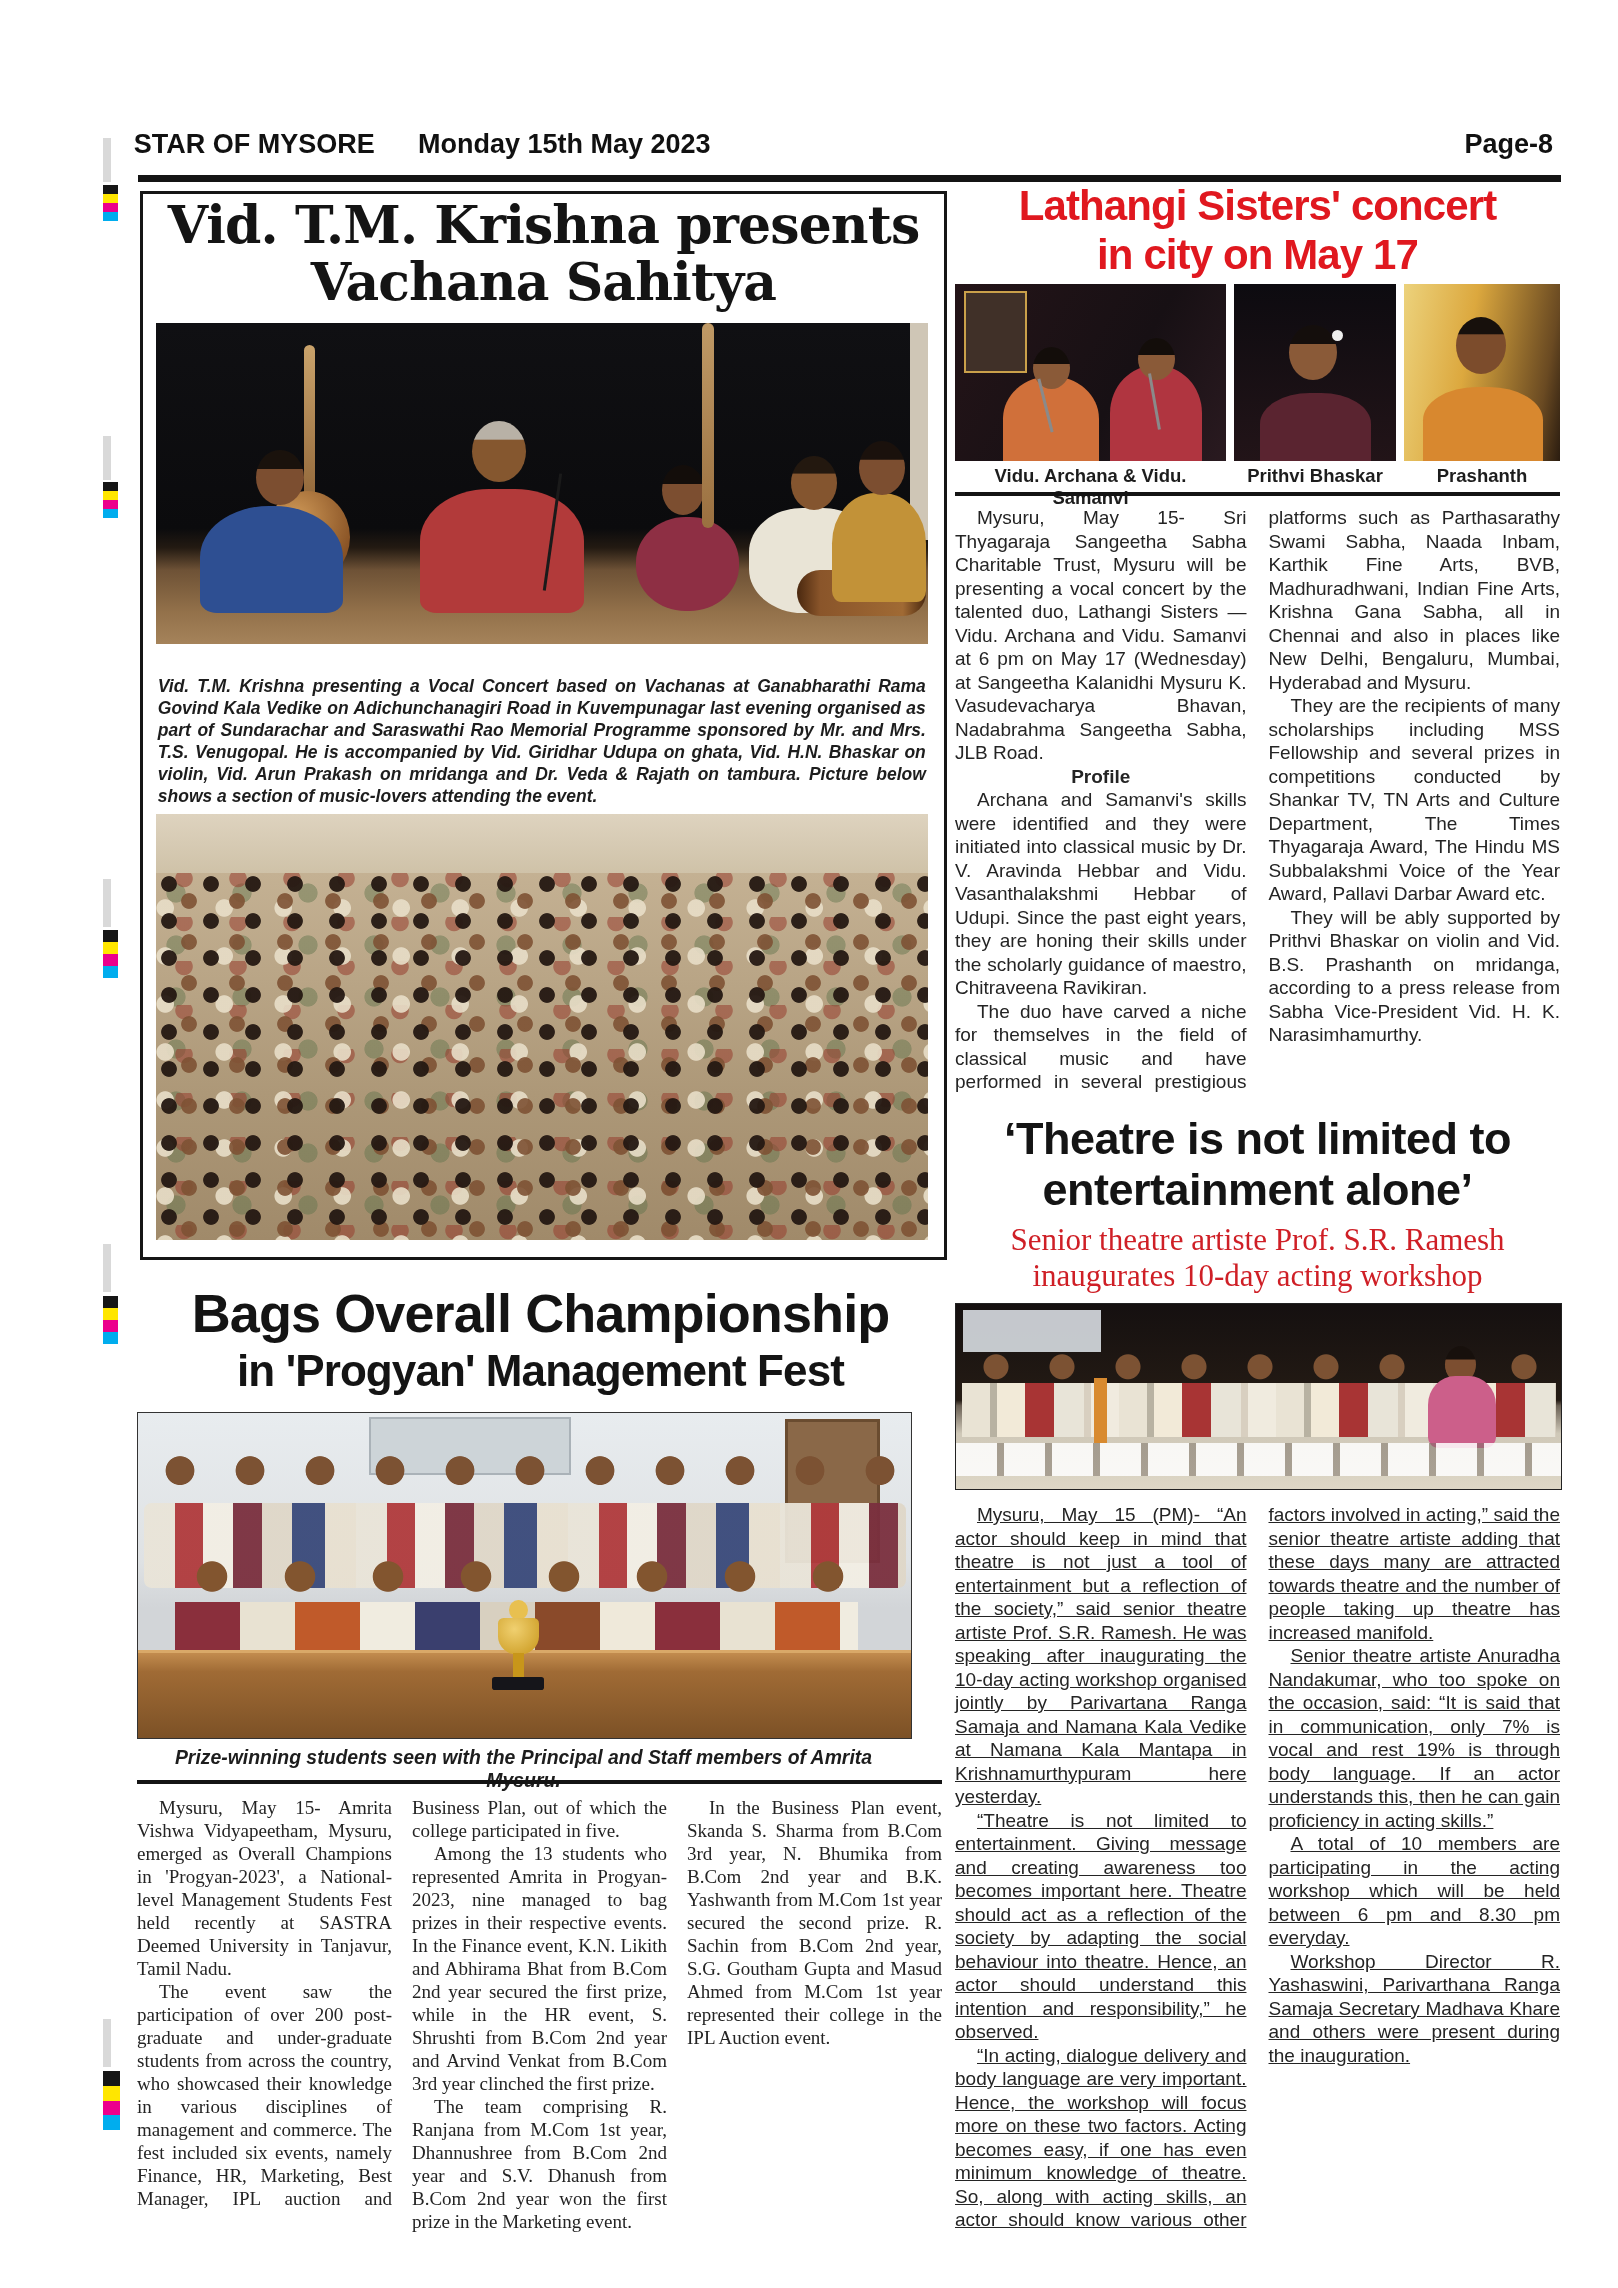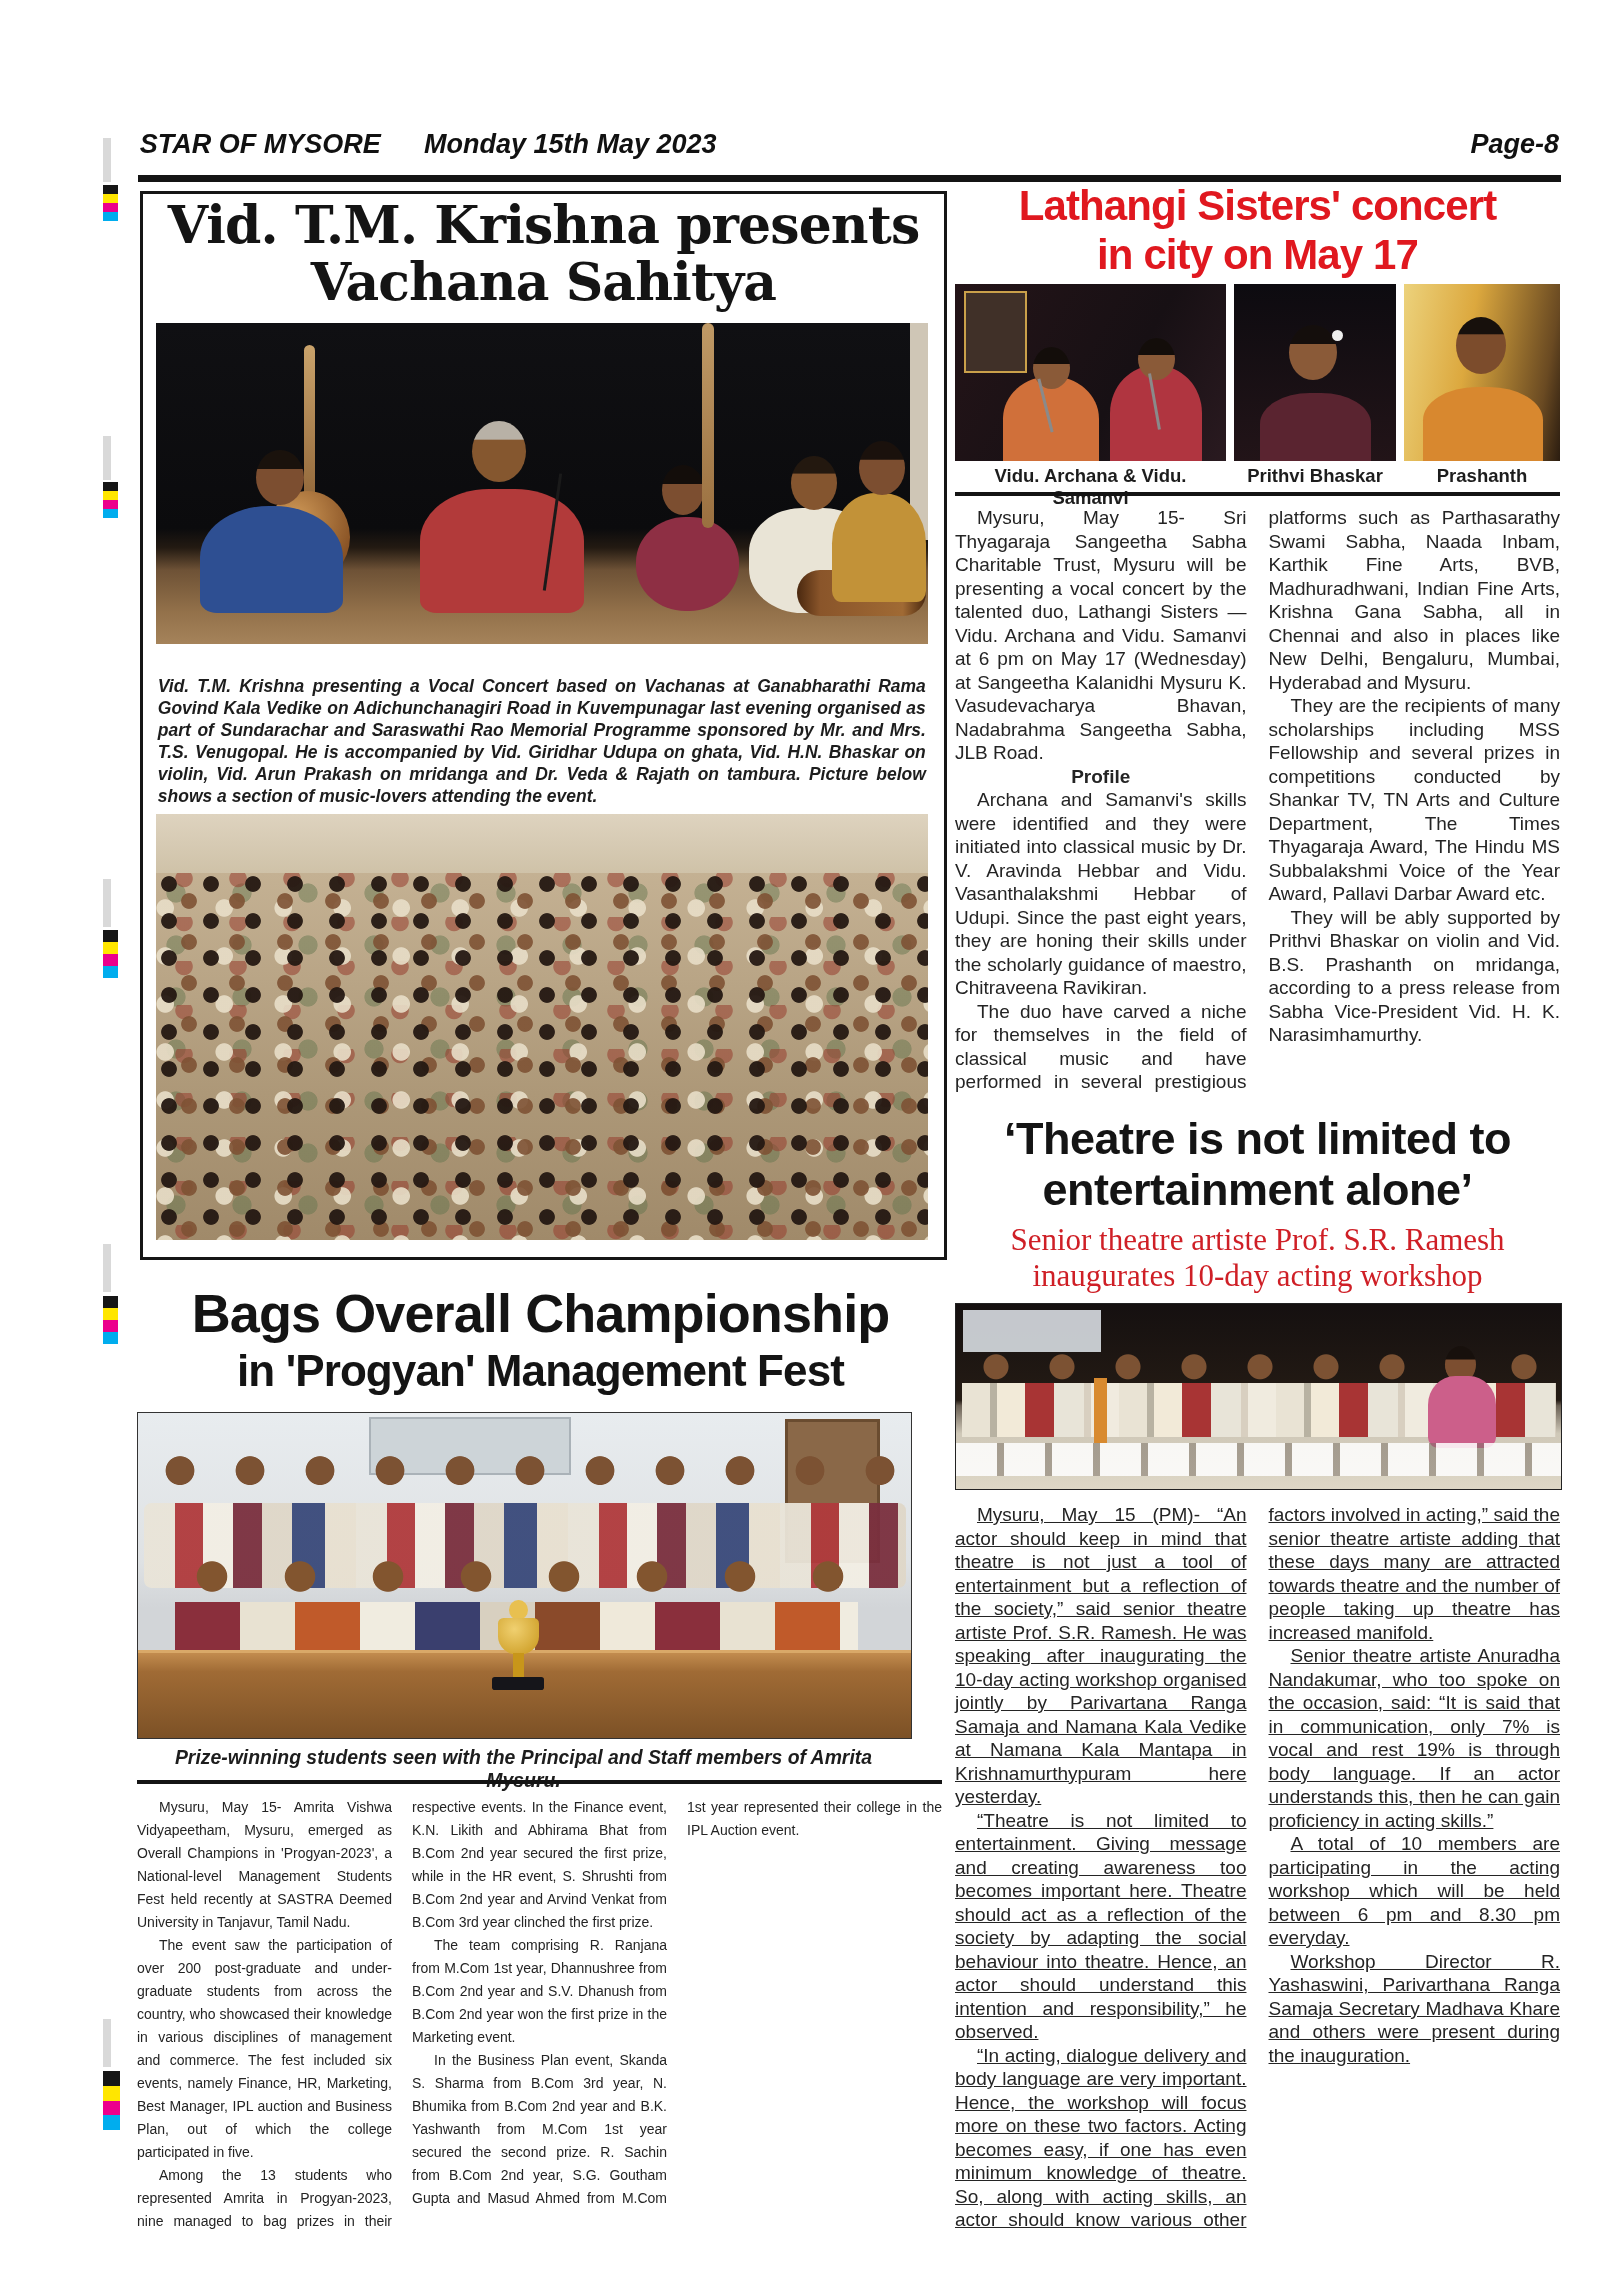--- a/index.html
+++ b/index.html
@@ -1,20 +1,20 @@
 <!DOCTYPE html>
 <html style="font-size:14.8px"><head>
 <meta charset="utf-8">
 <style>
   html,body{margin:0;padding:0;background:#9a9a9a;}
   .page{position:relative;width:1619px;height:2289px;background:#ffffff;
         font-family:"Liberation Sans",sans-serif;color:#222;overflow:hidden;}
 
   
-  .masthead-row{position:absolute;left:136px;top:129px;width:1423px;height:37px;font-style:italic;}
+  .masthead-row{position:absolute;left:130px;top:129px;width:1423px;height:37px;}
   .masthead{position:absolute;left:3.7px;top:0;font-size:27px;font-weight:bold;color:#111;}
   .issue-date{position:absolute;left:288px;top:0;font-size:27px;font-weight:bold;color:#111;}
   .page-number{position:absolute;right:0;top:0;font-size:27px;font-weight:bold;color:#111;}
   .header-rule{position:absolute;left:138px;top:175px;width:1423px;height:6.5px;background:#141414;}
 
   
   .regbar{position:absolute;left:103px;width:8.3px;background:#d9d9d9;}
   .regblock{position:absolute;left:103px;width:14.8px;height:9.2px;}
   .regblock.big{width:16.6px;height:14.8px;}
   .rk{background:#161616}.ry{background:#ffe600}.rm{background:#ec008c}.rc{background:#00adee}
@@ -87,21 +87,21 @@
   .p-cup{left:360px;bottom:83px;width:41px;height:37px;border-radius:5.5px 5.5px 50% 50%;
        background:radial-gradient(circle at 40% 30%,#f0d070,#c8961a);}
   .p-stem{left:375px;bottom:59px;width:11px;height:26px;background:#c8961a;}
   .p-base{left:354px;bottom:48px;width:52px;height:13px;background:#15151a;border-radius:2.8px;}
   .bags-caption{position:absolute;left:137px;top:1746px;width:773px;text-align:center;
        font-size:19.4px;font-weight:bold;font-style:italic;color:#1d1d1d;}
   .bags-rule{position:absolute;left:137px;top:1780px;width:805px;height:3.7px;background:#141414;}
   .bodytext{text-align:justify;color:#242424;}
   .bodytext p{margin:0;text-indent:22px;}
   .bags-body{position:absolute;left:137px;top:1796px;width:805px;height:437px;
-       font-size:14px;line-height:23px;column-count:3;column-gap:20px;column-fill:auto;}
+       font-size:19px;line-height:23px;column-count:3;column-gap:20px;column-fill:auto;font-family:Liberation Serif, serif;}
 
   
   .lat-h{position:absolute;left:955px;top:181px;width:605px;text-align:center;
        font-size:42px;line-height:49px;font-weight:bold;color:#e0181f;letter-spacing:-0.9px;}
   .lat-photos{position:absolute;left:955px;top:284px;width:605px;height:177px;}
   .lat-photo{position:absolute;top:0;height:177px;overflow:hidden;}
   .lat-photo .fig{position:absolute;}
   .lat-photo-a{left:0;width:271px;background:linear-gradient(120deg,#241418 0%,#171014 60%,#2a1a20 100%);}
   .la-frame{left:9.2px;top:7.4px;width:59px;height:78px;background:#403028;border:2.8px solid #caa04a;}
   .la-s1-torso{left:48px;bottom:0;width:96px;height:85px;background:#d0703a;border-radius:50% 50% 0 0;}

